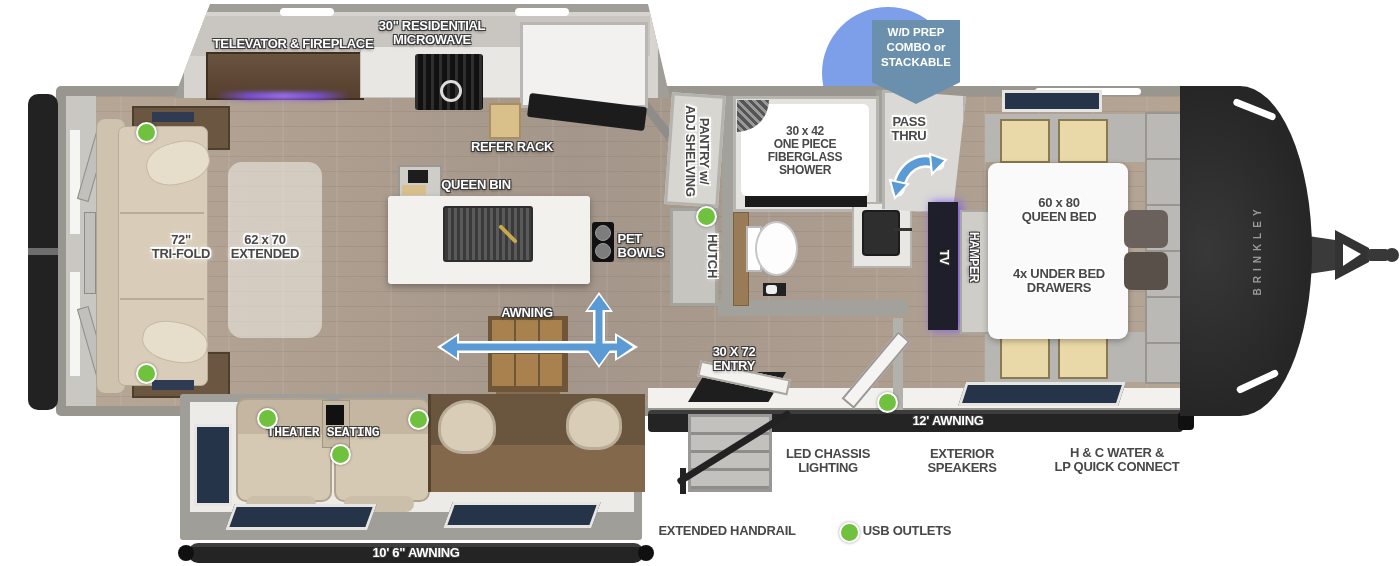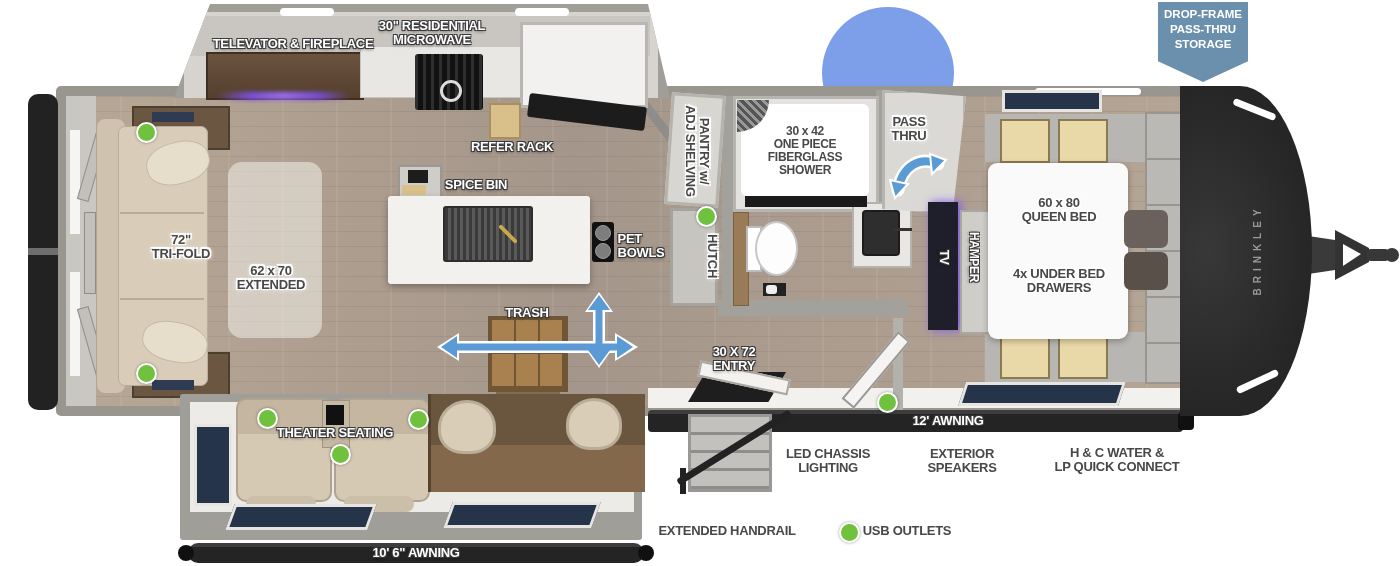--- a/index.html
+++ b/index.html
@@ -224,35 +224,35 @@
   <div class="usb-dot" style="left:696px;top:206px;"></div>
   <div class="usb-dot" style="left:877px;top:392px;"></div>
   <div class="usb-dot" style="left:257px;top:408px;"></div>
   <div class="usb-dot" style="left:408px;top:409px;"></div>
   <div class="usb-dot" style="left:330px;top:444px;"></div>
 
   <div class="lbl ctr" style="left:293px;top:44px;">TELEVATOR &amp; FIREPLACE</div>
   <div class="lbl ctr" style="left:432px;top:33px;">30" RESIDENTIAL
 MICROWAVE</div>
   <div class="lbl ctr" style="left:512px;top:147px;">REFER RACK</div>
-  <div class="lbl ctr" style="left:476px;top:185px;">SPICE BIN</div>
+  <div class="lbl ctr" style="left:476px;top:185px;">QUEEN BIN</div>
   <div class="lbl ctr" style="left:641px;top:246px;text-align:left;">PET
 BOWLS</div>
-  <div class="lbl ctr" style="left:527px;top:313px;">TRASH</div>
+  <div class="lbl ctr" style="left:527px;top:313px;">AWNING</div>
   <div class="lbl ctr" style="left:734px;top:359px;">30 X 72
 ENTRY</div>
-  <div class="lbl ctr" style="left:335px;top:433px;">THEATER SEATING</div>
+  <div class="lbl ctr" style="left:323px;top:433px;font-family:Liberation Mono, monospace;">THEATER SEATING</div>
   <div class="lbl vert small" style="left:944px;top:257px;">TV</div>
   <div class="lbl vert small" style="left:974px;top:257px;">HAMPER</div>
   <div class="lbl ctr" style="left:948px;top:421px;">12' AWNING</div>
   <div class="lbl ctr" style="left:416px;top:553px;">10' 6" AWNING</div>
 
   <div class="lbl-dark ctr" style="left:181px;top:247px;">72"
 TRI-FOLD</div>
-  <div class="lbl-dark ctr" style="left:271px;top:247px;margin-top:31px;">62 x 70
+  <div class="lbl-dark ctr" style="left:265px;top:247px;">62 x 70
 EXTENDED</div>
   <div class="lbl-dark vert" style="left:697px;top:151px;">PANTRY w/
 ADJ SHELVING</div>
   <div class="lbl-dark vert" style="left:712px;top:256px;">HUTCH</div>
   <div class="lbl-dark ctr small" style="left:805px;top:151px;">30 x 42
 ONE PIECE
 FIBERGLASS
 SHOWER</div>
   <div class="lbl-dark ctr" style="left:909px;top:129px;">PASS
 THRU</div>
@@ -264,17 +264,17 @@
   <div class="lbl-dark ctr" style="left:828px;top:461px;">LED CHASSIS
 LIGHTING</div>
   <div class="lbl-dark ctr" style="left:962px;top:461px;">EXTERIOR
 SPEAKERS</div>
   <div class="lbl-dark ctr" style="left:1117px;top:460px;">H &amp; C WATER &amp;
 LP QUICK CONNECT</div>
   <div class="lbl-dark ctr" style="left:727px;top:531px;">EXTENDED HANDRAIL</div>
   <div class="usb-dot" style="left:839px;top:522px;"></div>
   <div class="lbl-dark ctr" style="left:907px;top:531px;">USB OUTLETS</div>
 
-  <div class="badge" style="left:1158px;top:2px;width:90px;height:80px;">DROP-FRAME
-PASS-THRU
-STORAGE</div>
+  <div class="badge" style="left:872px;top:20px;width:88px;height:84px;">W/D PREP
+COMBO or
+STACKABLE</div>
 
 </div>
 
 </body></html>

